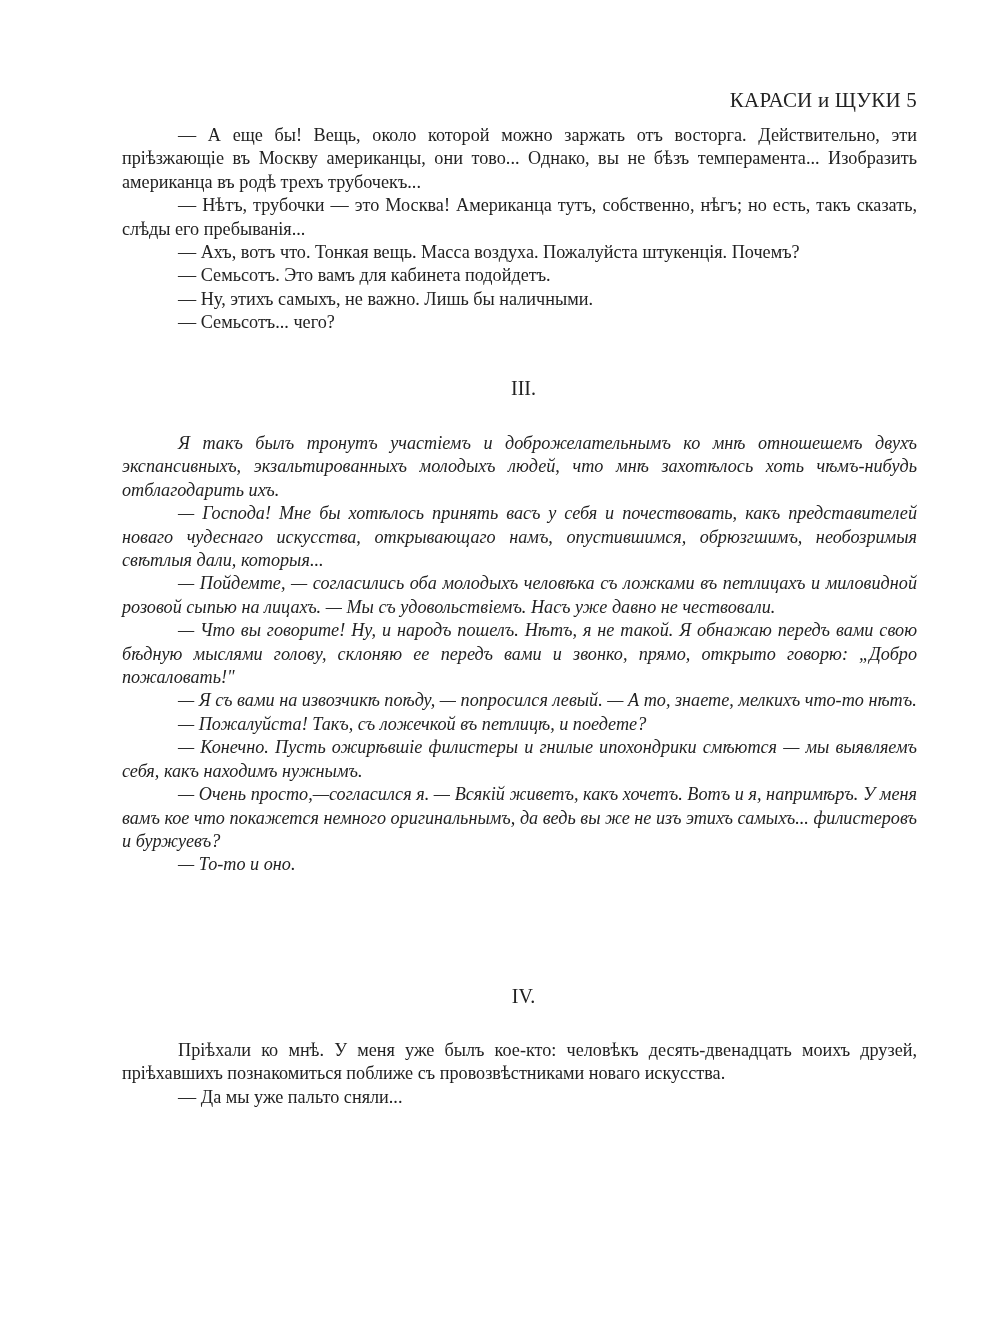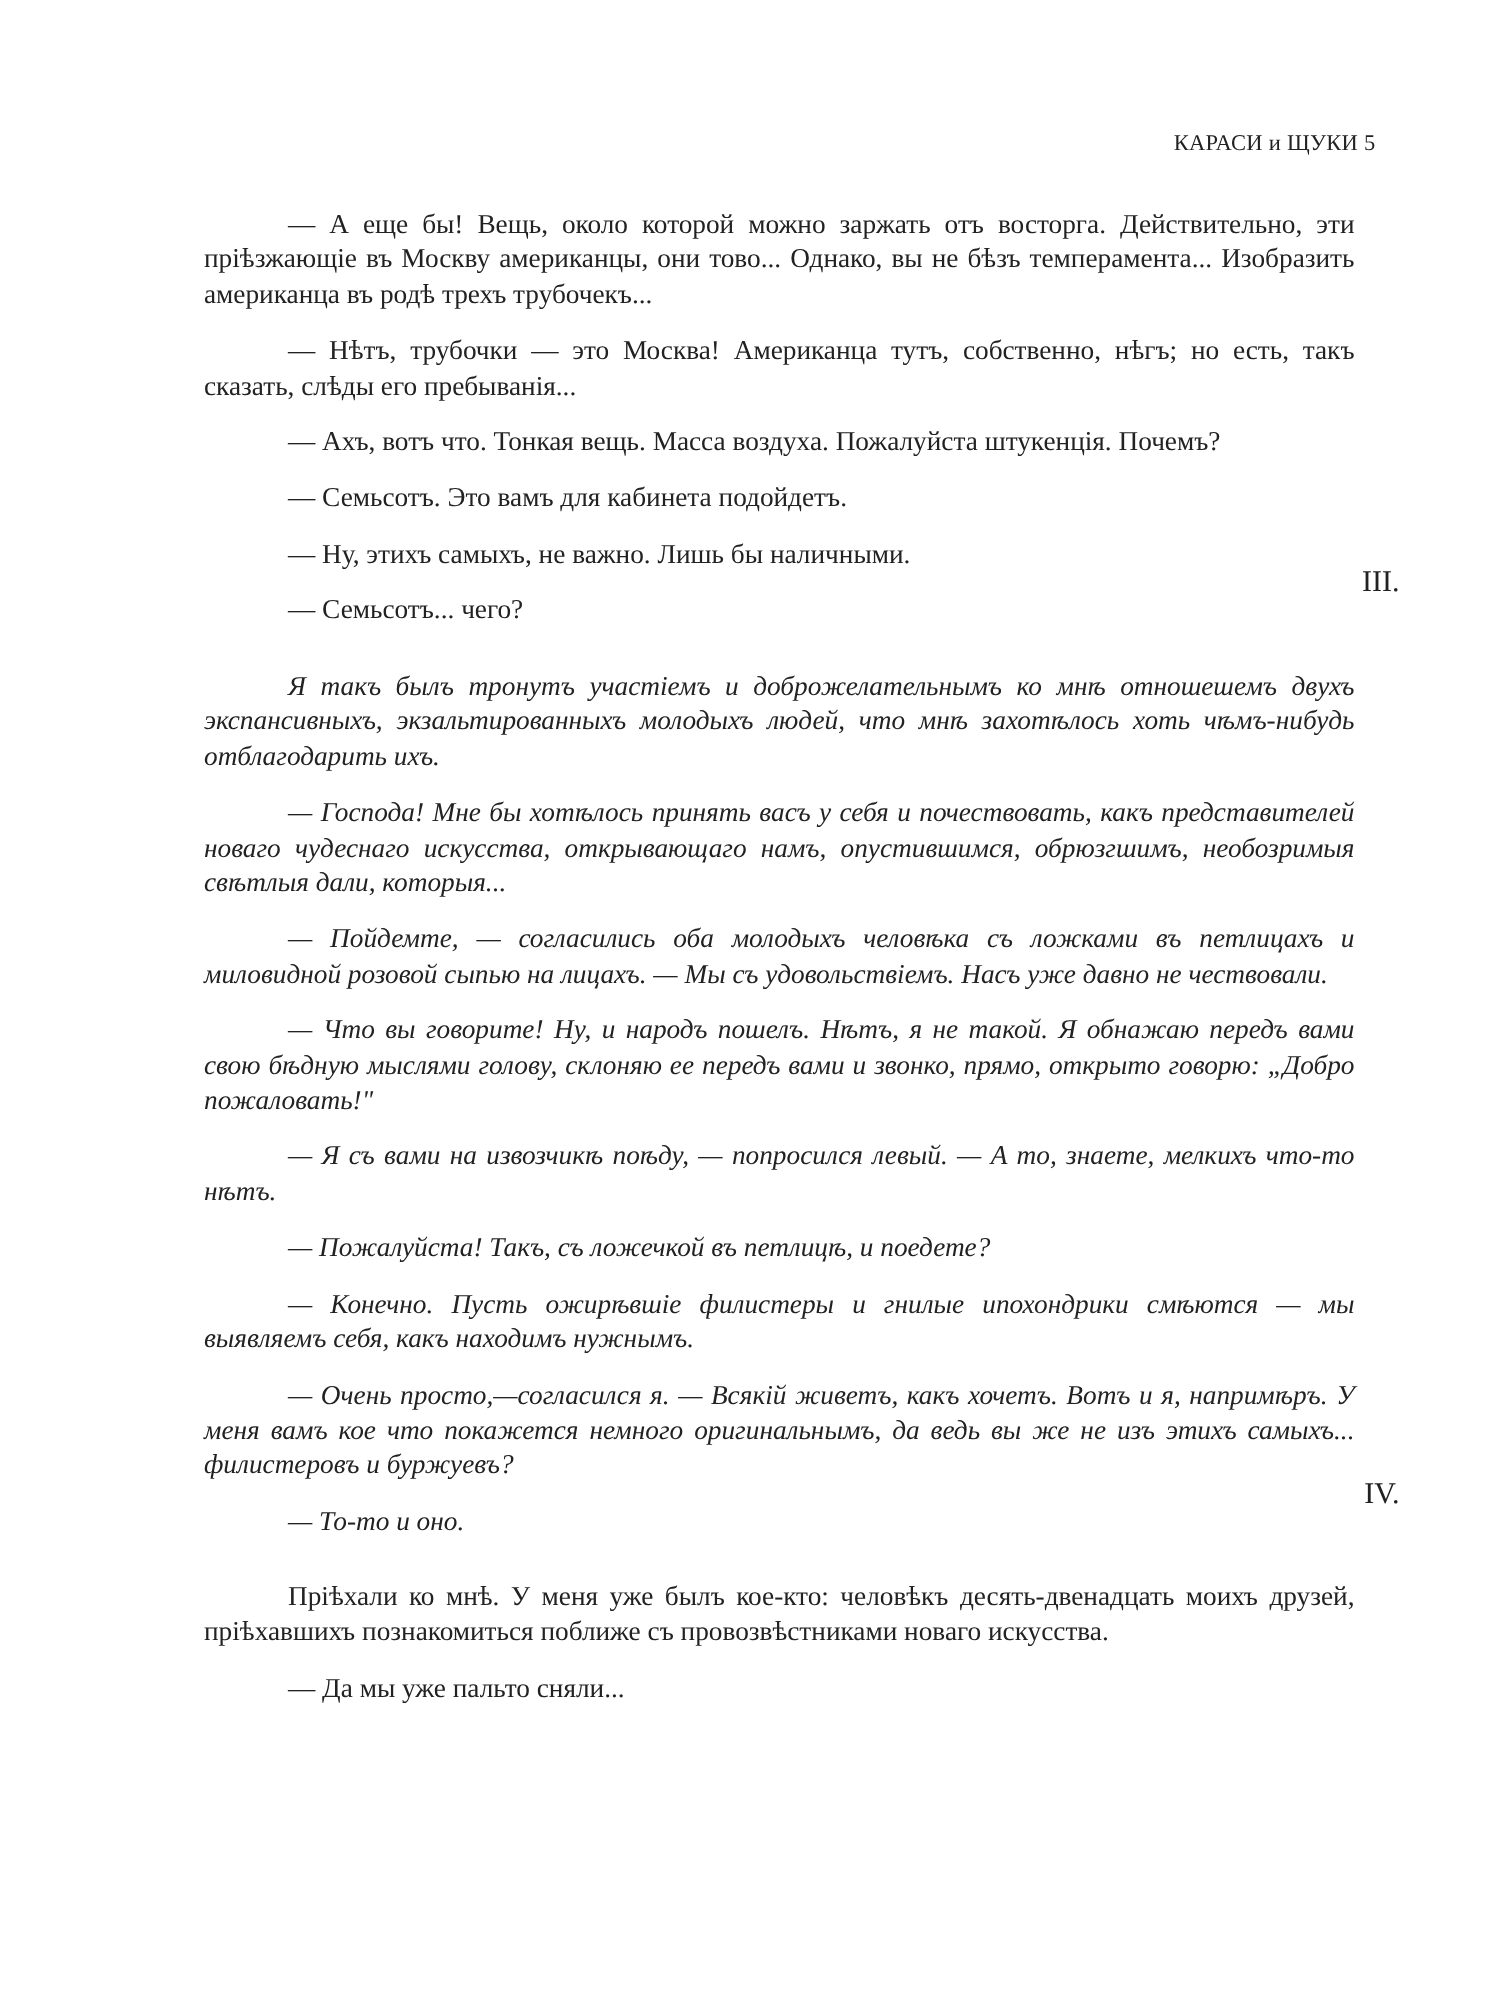--- a/index.html
+++ b/index.html
@@ -1,23 +1,23 @@
 <!DOCTYPE html>
 <html><head>
   <meta charset="utf-8">
   <style>
     html, body { margin: 0; padding: 0; background: #ffffff; }
     body { width: 1000px; height: 1333px; position: relative; overflow: hidden;
            font-family: "Liberation Serif", "DejaVu Serif", serif; color: #222222; }
     .page { position: absolute; left: 122px; top: 0; width: 795px; }
-    .running-head { position: absolute; top: 88px; right: 0; font-size: 15px; letter-spacing: 0.2px; text-align: right; }
+    .running-head { position: absolute; top: 88px; right: 0; font-size: 21px; letter-spacing: 0.2px; text-align: right; }
     .block { position: absolute; left: 0; width: 795px; font-size: 18.2px; line-height: 23.4px; text-align: justify; }
-    .block p { margin: 14px; text-indent: 56px; }
+    .block p { margin: 0; text-indent: 56px; }
     .block p.last-left { text-align-last: left; }
-    .section-title { position: absolute; left: 16px; width: 795px; text-align: right; font-size: 20px; }
+    .section-title { position: absolute; left: 4px; width: 795px; text-align: center; font-size: 20px; }
   </style>
 </head>
 <body>
 
 <div class="page">
   <div class="running-head">КАРАСИ и ЩУКИ 5</div>
 
   <div class="block" style="top:124px;">
     <p>— А еще бы! Вещь, около которой можно заржать отъ восторга. Действительно, эти прiѣзжающiе въ Москву американцы, они тово... Однако, вы не бѣзъ темперамента... Изобразить американца въ родѣ трехъ трубочекъ...</p>
     <p>— Нѣтъ, трубочки — это Москва! Американца тутъ, собственно, нѣгъ; но есть, такъ сказать, слѣды его пребыванiя...</p>

